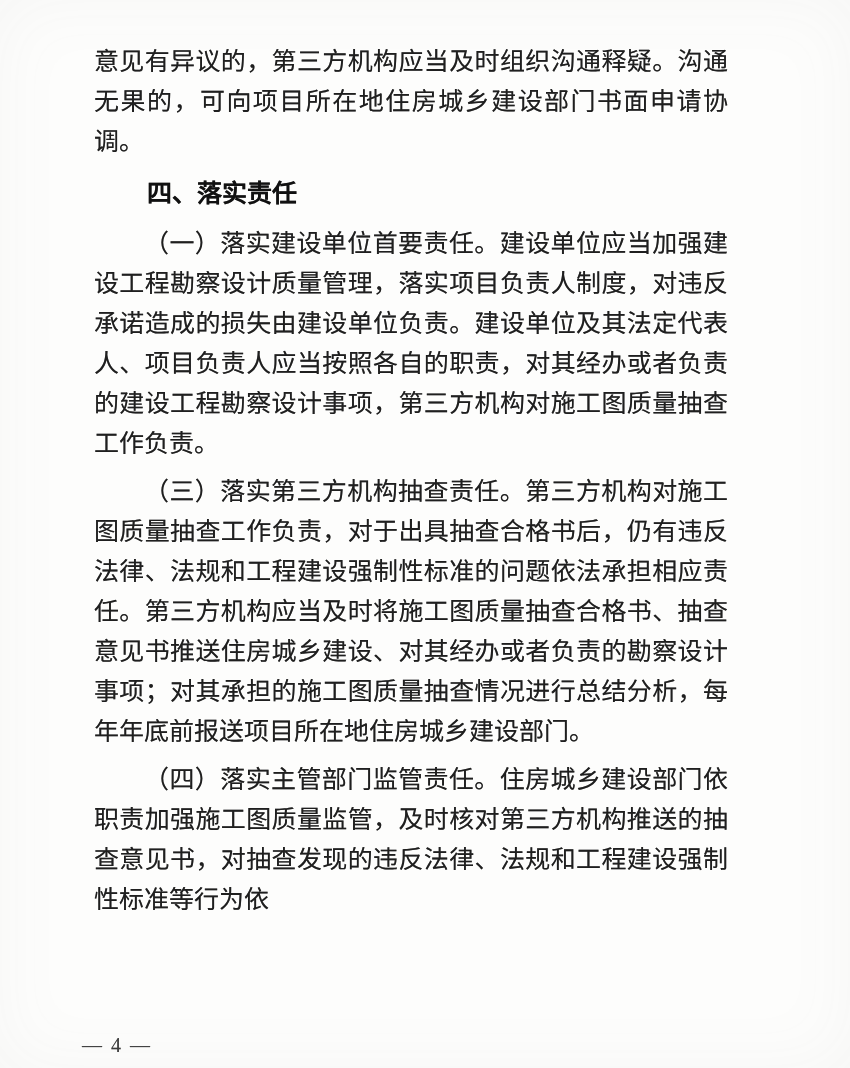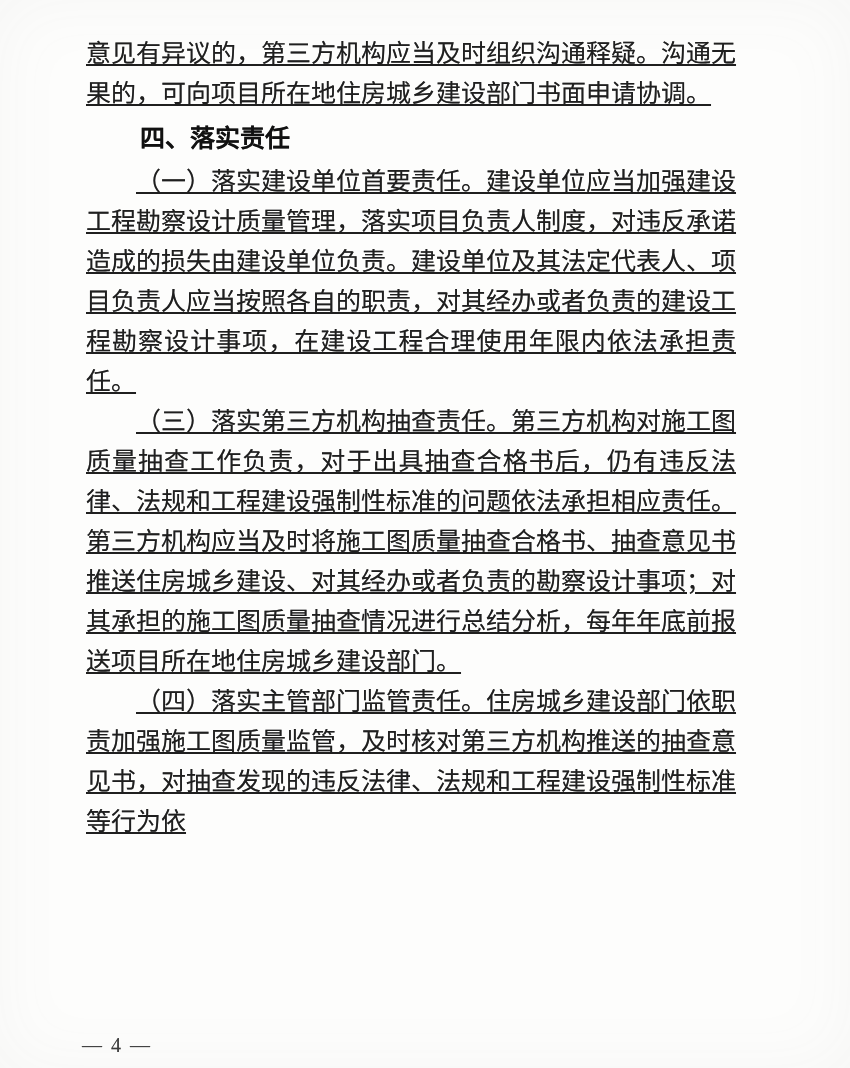--- a/index.html
+++ b/index.html
@@ -23,34 +23,33 @@
     font-family: "Liberation Serif", "DejaVu Serif", serif;
   }
   .text-block {
     position: absolute;
     left: 86px;
     top: 34px;
     width: 650px;
     color: var(--ink);
   }
   .para {
-    margin: 0;
+    margin: 8px;
     font-size: 25px;
     line-height: 40px;
     text-align: justify;
     letter-spacing: 0;
     text-shadow: 0 0 0.6px rgba(25,25,25,0.55);
     word-break: break-all;
-    text-decoration: underline;
   }
   .para.indent {
     text-indent: 2em;
   }
   .section-heading {
-    margin: 4px;
+    margin: 11px;
     font-size: 25px;
     line-height: 40px;
     text-indent: 2em;
     font-weight: 700;
     font-family: "Liberation Sans", "DejaVu Sans", sans-serif;
     color: #111;
     text-shadow: 0 0 0.5px rgba(10,10,10,0.6);
   }
   .page-footer {
     position: absolute;
@@ -68,21 +67,21 @@
 <body>
 
 <div class="page">
 
   <div class="text-block">
 
     <p class="para">意见有异议的，第三方机构应当及时组织沟通释疑。沟通无果的，可向项目所在地住房城乡建设部门书面申请协调。</p>
 
     <h2 class="section-heading">四、落实责任</h2>
 
-    <p class="para indent">（一）落实建设单位首要责任。建设单位应当加强建设工程勘察设计质量管理，落实项目负责人制度，对违反承诺造成的损失由建设单位负责。建设单位及其法定代表人、项目负责人应当按照各自的职责，对其经办或者负责的建设工程勘察设计事项，在建设工程合理使用年限内依法承担责任。</p>
+    <p class="para indent">（一）落实建设单位首要责任。建设单位应当加强建设工程勘察设计质量管理，落实项目负责人制度，对违反承诺造成的损失由建设单位负责。建设单位及其法定代表人、项目负责人应当按照各自的职责，对其经办或者负责的建设工程勘察设计事项，第三方机构对施工图质量抽查工作负责。</p>
 
 
     <p class="para indent">（三）落实第三方机构抽查责任。第三方机构对施工图质量抽查工作负责，对于出具抽查合格书后，仍有违反法律、法规和工程建设强制性标准的问题依法承担相应责任。第三方机构应当及时将施工图质量抽查合格书、抽查意见书推送住房城乡建设、对其经办或者负责的勘察设计事项；对其承担的施工图质量抽查情况进行总结分析，每年年底前报送项目所在地住房城乡建设部门。</p>
 
     <p class="para indent">（四）落实主管部门监管责任。住房城乡建设部门依职责加强施工图质量监管，及时核对第三方机构推送的抽查意见书，对抽查发现的违反法律、法规和工程建设强制性标准等行为依</p>
 
   </div>
 
   <div class="page-footer">— 4 —</div>
 

